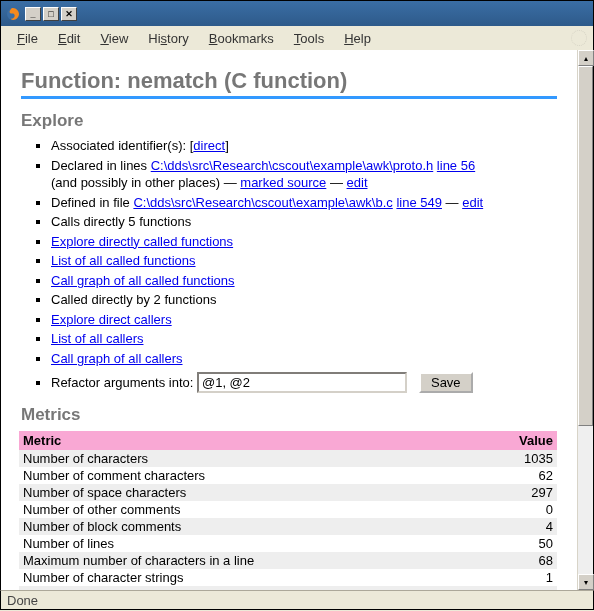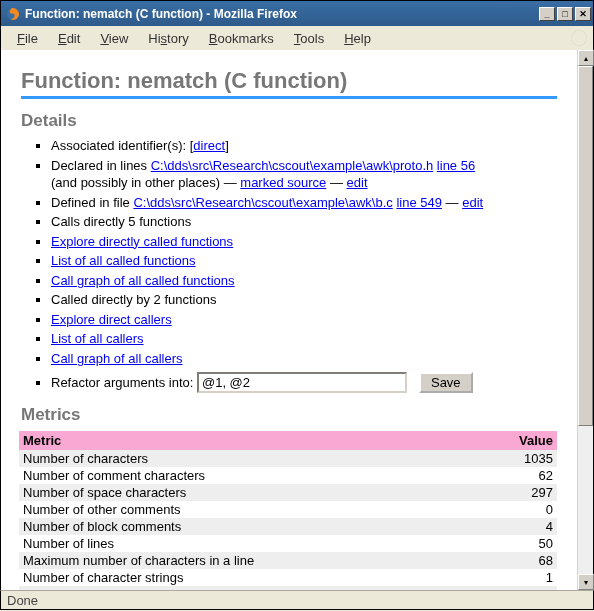--- a/index.html
+++ b/index.html
@@ -162,21 +162,20 @@
 </head>
 <body>
 
 <div class="titlebar">
   <span class="favicon">
     <svg width="14" height="14" viewBox="0 0 14 14">
         <circle cx="7" cy="7" r="6" fill="#3b6ea5"></circle>
         <path d="M7 1 C10 1 13 4 13 7 C13 10 10 13 7 13 C6 13 5 12.5 4.2 11.8 C4.5 12 6 12 7.5 11 C9 10 9 8 8 7 C7 6 5 7 4 6 C3 5 4 3 5 2 C5.5 1.3 6 1 7 1 Z" fill="#f58a1f"></path>
       </svg>
   </span>
-  <span class="title">Function: nematch (C function) - Mozilla Firefox</span>
   <div class="winbtns">
     <div class="winbtn">_</div>
     <div class="winbtn">□</div>
     <div class="winbtn">✕</div>
   </div>
 </div>
 
 <div class="menubar">
   <span class="menuitem"><span class="ul">F</span><span>ile</span></span>
   <span class="menuitem"><span class="ul">E</span>dit</span>
@@ -184,21 +183,21 @@
   <span class="menuitem">Hi<span class="ul">s</span>tory</span>
   <span class="menuitem"><span class="ul">B</span>ookmarks</span>
   <span class="menuitem"><span class="ul">T</span>ools</span>
   <span class="menuitem"><span class="ul">H</span>elp</span>
   <span class="throbber"></span>
 </div>
 
 <div class="content-frame">
   <div class="content">
     <h1 class="page-title">Function: nematch (C function)</h1>
-    <h2 class="section">Details</h2>
+    <h2 class="section">Explore</h2>
     <ul class="details">
       <li>
         <span>Associated identifier(s): [</span><a class="link" href="#">direct</a><span>]</span>
       </li>
       <li>
         <span>Declared in lines </span><a class="link" href="#">C:\dds\src\Research\cscout\example\awk\proto.h</a> <a class="link" href="#">line 56</a><br>
         <span>(and possibly in other places) — </span><a class="link" href="#">marked source</a><span> — </span><a class="link" href="#">edit</a>
       </li>
       <li>
         <span>Defined in file </span><a class="link" href="#">C:\dds\src\Research\cscout\example\awk\b.c</a> <a class="link" href="#">line 549</a><span> — </span><a class="link" href="#">edit</a>

